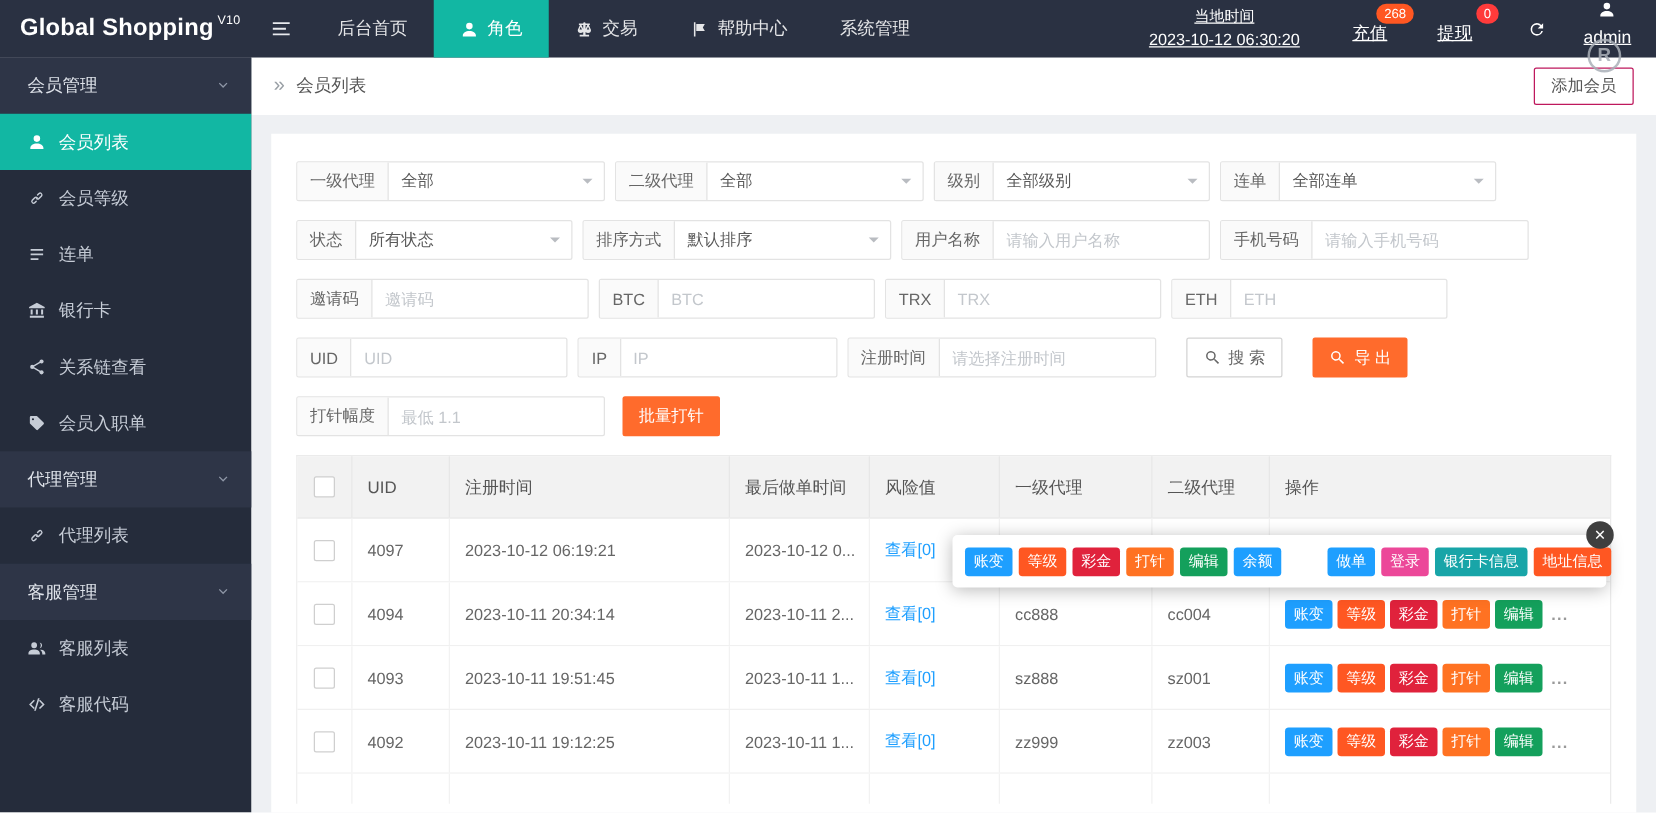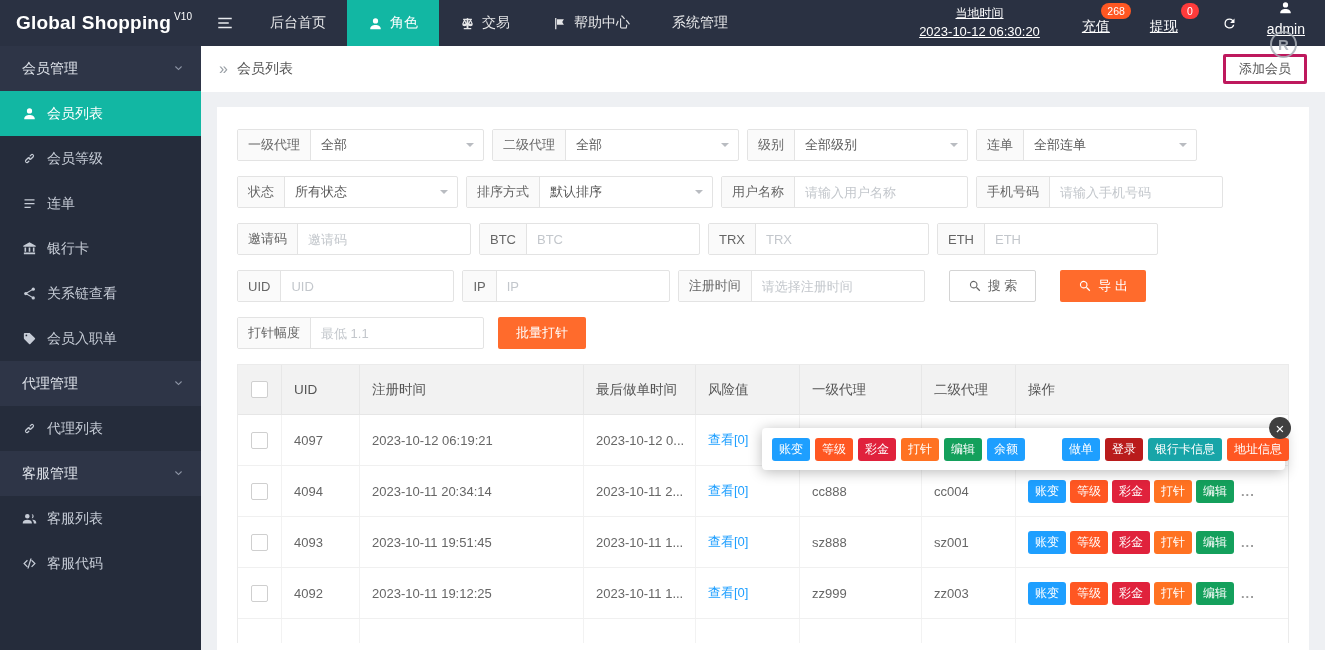--- a/index.html
+++ b/index.html
@@ -35,35 +35,35 @@
   .side-item .ic { margin-right:10px; }
   .side-item.group { background:#2e3547; color:#dfe3ea; }
   .side-item.active { background:#12b7a3; color:#fff; }
   .side-item .chev { margin-left:auto; width:13px; height:13px; fill:#8d95a5; flex:none; }
 
   
   .main { position:absolute; top:46px; left:201px; right:0; bottom:0; display:flex; flex-direction:column; }
   .crumbbar { height:46px; flex:none; background:#fff; display:flex; align-items:center; padding:0 18px; }
   .crumb-glyph { color:#9aa0a6; font-size:16px; margin-right:9px; }
   .crumb-text { color:#555; font-size:14px; }
-  .add-btn { margin-left:auto; height:30px; padding:0 13px; background:#fff; border:3px solid #be185d; border-radius:2px; color:#555; font-size:13px; cursor:pointer; font-family:inherit; }
+  .add-btn { margin-left:auto; height:30px; padding:0 13px; background:#fff; border:1px solid #be185d; border-radius:2px; color:#555; font-size:13px; cursor:pointer; font-family:inherit; }
   .content { flex:1; padding:15px 16px; overflow:visible; }
   .panel { background:#fff; min-height:560px; padding:22px 20px 0; }
 
   
   .frow { display:flex; align-items:center; margin-bottom:15px; gap:8px; }
   .fgroups { display:contents; }
   .fgroup { display:flex; align-items:stretch; height:32px; border:1px solid #e3e3e3; border-radius:2px; background:#fff; }
   .flabel { display:flex; align-items:center; padding:0 10px; background:#fafafa; border-right:1px solid #e3e3e3; color:#666; font-size:13px; white-space:nowrap; }
   .ffield { position:relative; display:flex; align-items:center; width:172px; }
   .fval { padding:0 10px; font-size:13px; color:#595959; }
   .finput { border:none; outline:none; width:100%; height:100%; padding:0 10px; font-size:13px; color:#0f766e; background:transparent; font-family:inherit; }
   .finput::placeholder { color:#c3c7cc; }
   .caret { position:absolute; right:9px; top:50%; margin-top:-2px; width:0; height:0; border:4.5px solid transparent; border-top-color:#b9bcc1; }
-  .btn { display:inline-flex; align-items:center; gap:6px; height:32px; padding:0 18px; border-radius:2px; font-size:13px; cursor:pointer; border:none; font-family:inherit; white-space:nowrap; }
+  .btn { display:inline-flex; align-items:center; gap:6px; height:32px; padding:0 13px; border-radius:2px; font-size:13px; cursor:pointer; border:none; font-family:inherit; white-space:nowrap; }
   .btn .ic { width:14px; height:14px; }
   .btn-plain { background:#fff; border:1px solid #d4d4d4; color:#666; margin-left:16px; }
   .btn-orange { background:#ff6b2c; color:#fff; margin-left:16px; }
   .btn-batch { margin-left:6px; }
 
   
   .table { margin-top:13px; border:1px solid #ebebeb; border-bottom:none; }
   .thead { display:flex; background:#f2f2f2; height:50px; border-bottom:1px solid #e6e6e6; }
   .th { display:flex; align-items:center; padding:0 12px; color:#555; font-size:13.5px; border-right:1px solid #e7e7e7; }
   .tr { display:flex; height:51px; background:#fff; border-bottom:1px solid #f0f0f0; }
@@ -670,19 +670,19 @@
       <button class="mini-btn" style="background: rgb(224, 34, 60);">彩金</button>
 
       <button class="mini-btn" style="background: rgb(255, 114, 34);">打针</button>
 
       <button class="mini-btn" style="background: rgb(20, 160, 92);">编辑</button>
 
       <button class="mini-btn" style="background: rgb(30, 159, 255);">余额</button>
 
       <button class="mini-btn" style="background: rgb(30, 159, 255); margin-left: 32px;">做单</button>
 
-      <button class="mini-btn" style="background: #b91c1c;">登录</button>
+      <button class="mini-btn" style="background: #ec4899;">登录</button>
 
       <button class="mini-btn" style="background: rgb(24, 165, 168);">银行卡信息</button>
 
       <button class="mini-btn" style="background: rgb(255, 87, 34);">地址信息</button>
     </div>
 </div>
 
 </body></html>

